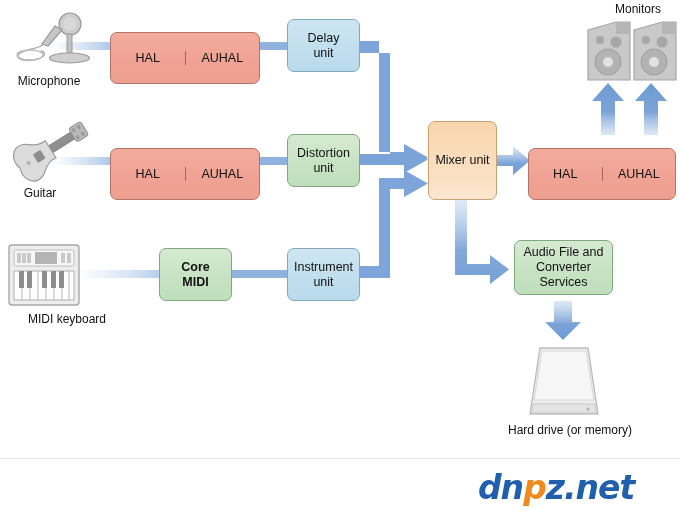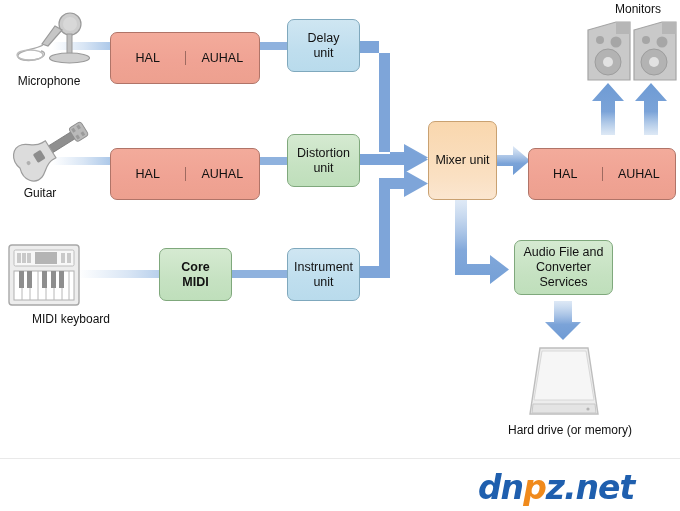--- a/index.html
+++ b/index.html
@@ -193,21 +193,21 @@
       <line x1="61" y1="27" x2="61" y2="56"></line>
     </g>
     <g fill="#8e8e8e">
       <rect x="11" y="27" width="5" height="17"></rect>
       <rect x="19" y="27" width="5" height="17"></rect>
       <rect x="34" y="27" width="5" height="17"></rect>
       <rect x="43" y="27" width="5" height="17"></rect>
       <rect x="51" y="27" width="5" height="17"></rect>
     </g>
   </svg>
-  <div class="caption" style="left:0px;top:312px;width:110px;text-align:right;">MIDI keyboard</div>
+  <div class="caption" style="left:12px;top:312px;width:110px;">MIDI keyboard</div>
 
   <div class="caption" style="left:598px;top:2px;width:80px;">Monitors</div>
   <svg style="position:absolute;left:586px;top:18px;z-index:4;" width="92" height="64" viewBox="0 0 92 64">
     <g>
       <path d="M2,12 L30,4 L44,4 L44,62 L2,62 Z" fill="#c9c9c9" stroke="#a5a5a5" stroke-width="1.2"></path>
       <path d="M30,4 L44,4 L44,16 L30,16 Z" fill="#b6b6b6"></path>
       <circle cx="14" cy="22" r="4" fill="#a6a6a6"></circle>
       <circle cx="30" cy="24" r="5.5" fill="#a6a6a6"></circle>
       <circle cx="22" cy="44" r="13" fill="#b3b3b3" stroke="#9d9d9d" stroke-width="1"></circle>
       <circle cx="22" cy="44" r="5" fill="#e2e2e2"></circle>

